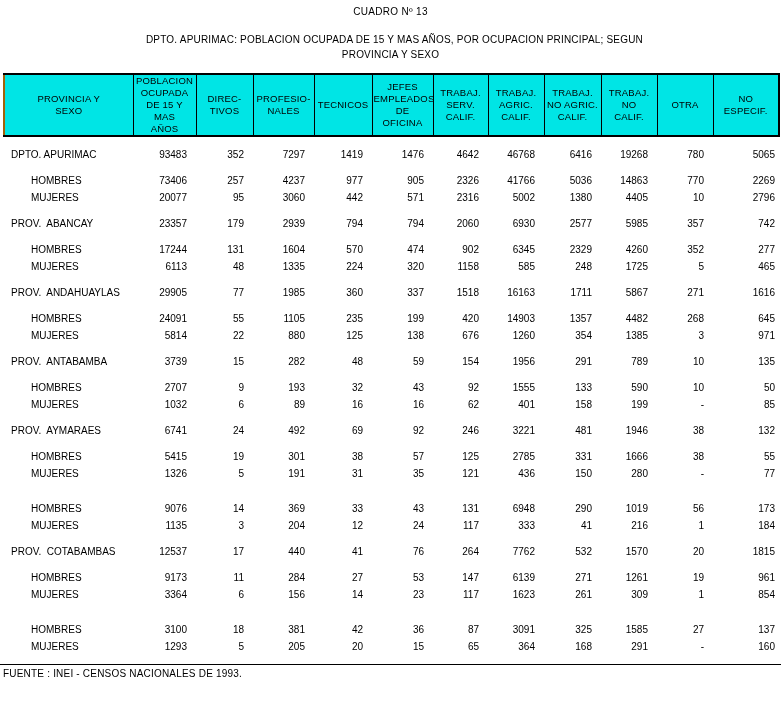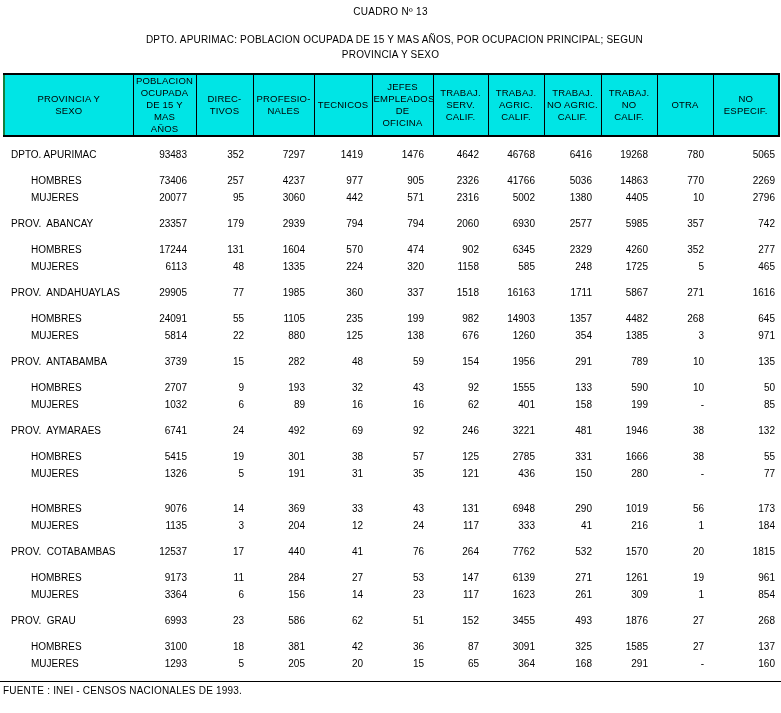--- a/index.html
+++ b/index.html
@@ -47,21 +47,21 @@
     border-bottom: 2px solid #000;
     height: 56px;
     text-align: center;
     vertical-align: middle;
     white-space: pre-line;
     font-size: 9.5px;
     line-height: 12px;
     padding: 0 1px;
     letter-spacing: 0.2px;
   }
-  thead td:first-child { border-left: 2px solid #15803d; }
+  thead td:first-child { border-left: 2px solid #a16207; }
   thead td:last-child  { border-right: 2px solid #000; }
   tbody td {
     height: 17px;
     padding: 0;
     font-size: 10px;
     vertical-align: middle;
   }
   td.num { text-align: right; padding-right: 9px; }
   td.num.last { padding-right: 4px; }
   td.label { padding-left: 7px; white-space: pre; }
@@ -252,21 +252,21 @@
         <tr class="spacer">
           <td colspan="12"></td>
         </tr>
         <tr class="sub">
           <td class="label">HOMBRES</td>
           <td class="num">24091</td>
           <td class="num">55</td>
           <td class="num">1105</td>
           <td class="num">235</td>
           <td class="num">199</td>
-          <td class="num">982</td>
+          <td class="num">420</td>
           <td class="num">14903</td>
           <td class="num">1357</td>
           <td class="num">4482</td>
           <td class="num">268</td>
           <td class="num last">645</td>
         </tr>
         <tr class="sub">
           <td class="label">MUJERES</td>
           <td class="num">5814</td>
           <td class="num">22</td>
@@ -454,34 +454,20 @@
           <td class="num">117</td>
           <td class="num">1623</td>
           <td class="num">261</td>
           <td class="num">309</td>
           <td class="num">1</td>
           <td class="num last">854</td>
         </tr>
         <tr class="spacer">
           <td colspan="12"></td>
         </tr>
-        <tr class="group">
-          <td class="label">PROV.  GRAU</td>
-          <td class="num">6993</td>
-          <td class="num">23</td>
-          <td class="num">586</td>
-          <td class="num">62</td>
-          <td class="num">51</td>
-          <td class="num">152</td>
-          <td class="num">3455</td>
-          <td class="num">493</td>
-          <td class="num">1876</td>
-          <td class="num">27</td>
-          <td class="num last">268</td>
-        </tr>
         <tr class="spacer">
           <td colspan="12"></td>
         </tr>
         <tr class="sub">
           <td class="label">HOMBRES</td>
           <td class="num">3100</td>
           <td class="num">18</td>
           <td class="num">381</td>
           <td class="num">42</td>
           <td class="num">36</td>

